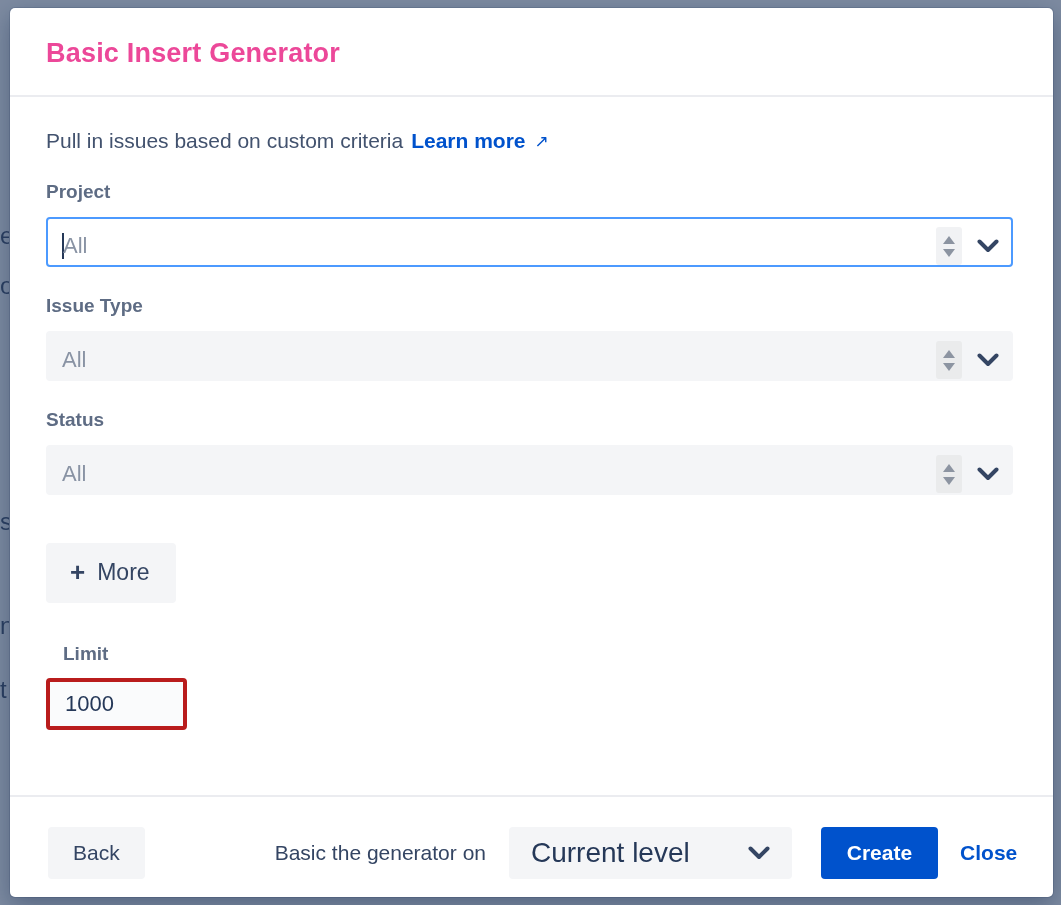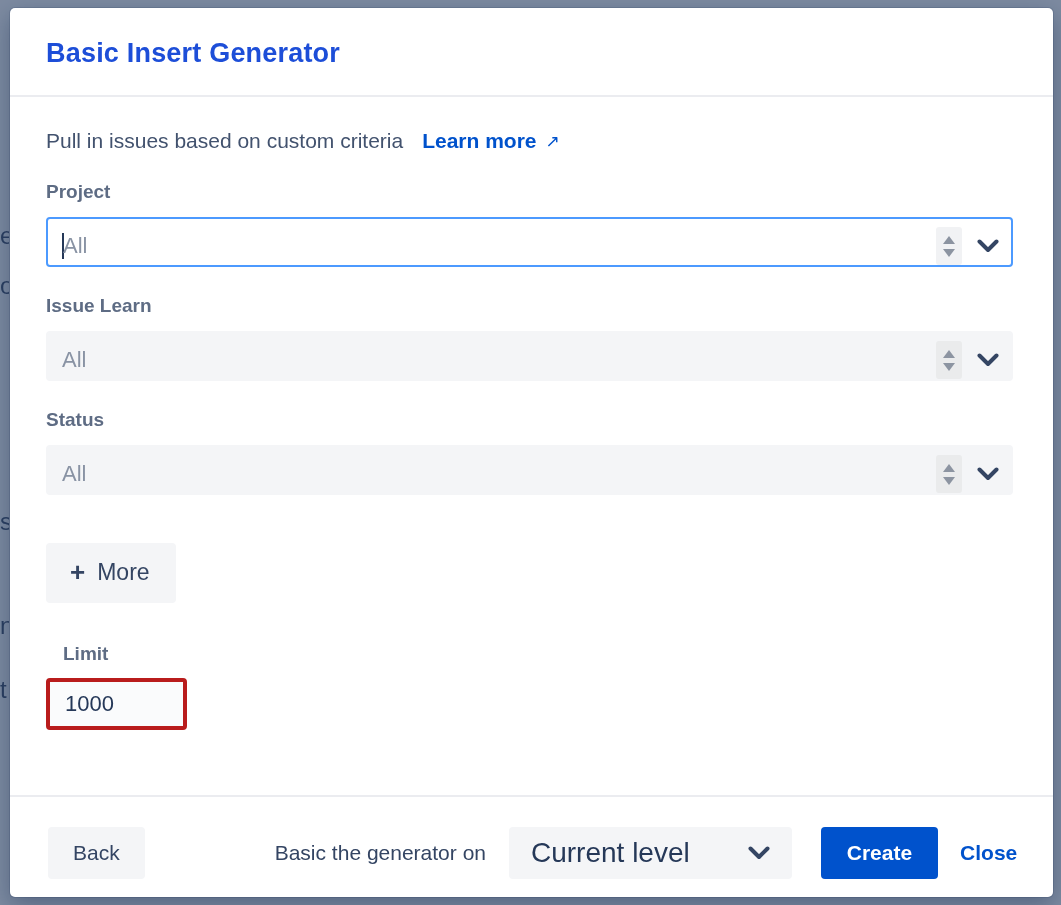--- a/index.html
+++ b/index.html
@@ -21,27 +21,27 @@
     position: absolute;
     left: 10px; top: 8px; right: 8px; bottom: 8px;
     background: #ffffff;
     border-radius: 5px;
     box-shadow: 0 0 0 1px rgba(9,30,66,.13), 0 8px 24px rgba(9,30,66,.35);
     display: flex;
     flex-direction: column;
   }
   .modal-header { padding: 30px 40px 26px 36px; }
   .modal-title {
-    font-size: 27px; font-weight: 700; color: #1d4ed8; letter-spacing: .2px;
+    font-size: 27px; font-weight: 700; color: #ec4899; letter-spacing: .2px;
   }
   .divider { height: 2px; background: #EBECF0; flex: none; }
   .modal-body { flex: 1; padding: 0 40px 0 36px; overflow: hidden; }
 
   .intro { margin-top: 32px; font-size: 21px; color: #42526E; display:flex; align-items:center; }
-  .learn-more { color: #0052CC; font-weight: 700; margin-left: 19px; text-decoration: none; cursor: pointer; display:flex; align-items:center; }
+  .learn-more { color: #0052CC; font-weight: 700; margin-left: 8px; text-decoration: none; cursor: pointer; display:flex; align-items:center; }
   .ext-arrow { font-size: 17px; margin-left: 9px; font-weight: 400; }
 
   .field-label { margin-top: 28px; font-size: 19px; font-weight: 700; color: #5E6C84; }
 
   .select-box {
     margin-top: 14px; height: 50px; border-radius: 4px;
     display: flex; align-items: center;
     padding: 8px 12px 0 14px; position: relative;
   }
   .select-box.focused { background: #ffffff; border: 2px solid #4C9AFF; }
@@ -143,21 +143,21 @@
       <span class="spinner">
         <span class="tri-up"></span>
         <span class="tri-down"></span>
       </span>
       <svg class="chev" width="22" height="15" viewBox="0 0 22 15">
         <polyline points="2.5,2.5 11,11 19.5,2.5" fill="none" stroke="#344563" stroke-width="4" stroke-linecap="round" stroke-linejoin="round"></polyline>
       </svg>
     </div>
 
     
-    <div class="field-label">Issue Learn</div>
+    <div class="field-label">Issue Type</div>
     <div class="select-box plain">
       <span class="select-value">
         <span>All</span>
       </span>
       <span class="spinner">
         <span class="tri-up"></span>
         <span class="tri-down"></span>
       </span>
       <svg class="chev" width="22" height="15" viewBox="0 0 22 15">
         <polyline points="2.5,2.5 11,11 19.5,2.5" fill="none" stroke="#344563" stroke-width="4" stroke-linecap="round" stroke-linejoin="round"></polyline>

